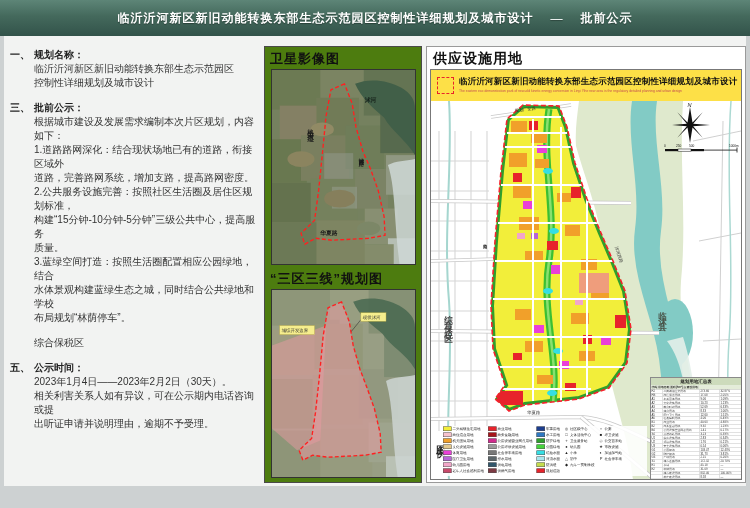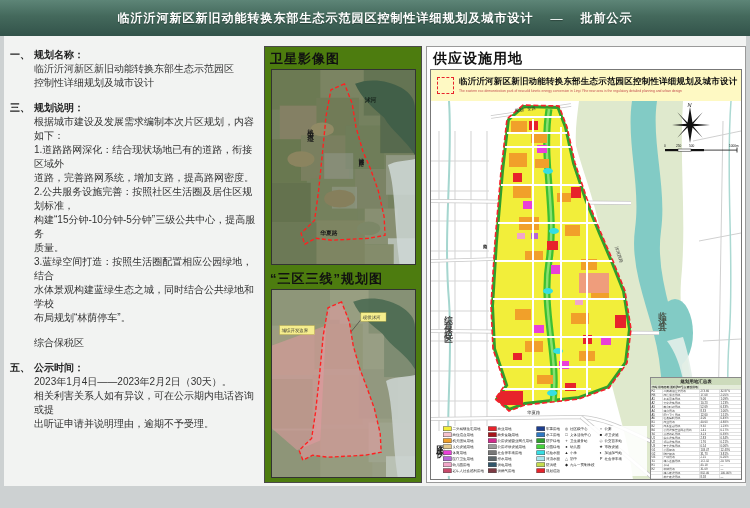--- a/index.html
+++ b/index.html
@@ -20,21 +20,21 @@
   .mid{position:absolute;left:260px;top:10px;width:158px;height:437px;background:#4d7c0f;border:1px solid #4a4a4a;box-sizing:border-box;}
   .mid h3{margin:0;padding:3px 5px 2px;font-size:13px;color:#111;letter-spacing:1px;}
   .sat{position:absolute;left:6px;width:145px;border:1px solid #333;box-sizing:border-box;}
   .sat svg{display:block;width:100%;height:100%;}
   #sat1{top:22px;height:196px;}
   #h3b{position:absolute;top:220px;left:0;}
   #sat2{top:242px;height:189px;}
   
   .sheet{position:absolute;left:422px;top:10px;width:320px;height:437px;background:#fff;border:1px solid #9a9a9a;box-sizing:border-box;}
   .sheet h3{margin:0;padding:3px 6px 2px;font-size:14px;font-weight:bold;color:#111;letter-spacing:1px;}
-  .map-frame{position:absolute;left:3px;top:22px;width:312px;height:411px;border:1px solid #777;box-sizing:border-box;background:#fef9c3;overflow:hidden;}
+  .map-frame{position:absolute;left:3px;top:22px;width:312px;height:411px;border:1px solid #777;box-sizing:border-box;background:#fde047;overflow:hidden;}
   .mt-row{position:absolute;left:0;top:0;width:100%;height:32px;}
   .mt-box{position:absolute;left:6px;top:7px;width:15px;height:15px;border:1.6px dashed #e8232b;}
   .mt-title{position:absolute;left:28px;top:6px;font-size:8.5px;font-weight:bold;color:#111;white-space:nowrap;letter-spacing:.2px;}
   .mt-sub{position:absolute;left:28px;top:19px;font-size:3.4px;color:#c45050;white-space:nowrap;}
   .map-svg{position:absolute;left:0;top:31px;width:310px;height:379px;}
   
   .vlab{position:absolute;writing-mode:vertical-rl;text-orientation:upright;color:#3d3d3d;font-weight:bold;}
   #lab-bond{left:12px;top:238px;font-size:8.5px;letter-spacing:5px;color:#444;}
   #lab-county{left:226px;top:234px;font-size:8.5px;letter-spacing:6px;color:#4a554a;}
   #lab-legend{left:3px;top:368px;font-size:9.5px;letter-spacing:4px;color:#222;}
@@ -72,21 +72,21 @@
 
     <div class="left-col">
 
         <div class="section">
           <div class="sec-head"><span class="sec-num">一、</span><span class="sec-title">规划名称：</span></div>
           <div class="sec-body">临沂沂河新区新旧动能转换东部生态示范园区<br>控制性详细规划及城市设计</div>
         </div>
 
 
         <div class="section">
-          <div class="sec-head"><span class="sec-num">三、</span><span class="sec-title">规划说明：</span></div>
+          <div class="sec-head"><span class="sec-num">三、</span><span class="sec-title">批前公示：</span></div>
           <div class="sec-body">根据城市建设及发展需求编制本次片区规划，内容如下：<br>1.道路路网深化：结合现状场地已有的道路，衔接区域外<br>道路，完善路网系统，增加支路，提高路网密度。<br>2.公共服务设施完善：按照社区生活圈及居住区规划标准，<br>构建“15分钟-10分钟-5分钟”三级公共中心，提高服务<br>质量。<br>3.蓝绿空间打造：按照生活圈配置相应公园绿地，结合<br>水体景观构建蓝绿生态之城，同时结合公共绿地和学校<br>布局规划“林荫停车”。</div>
         </div>
 
         <div class="section">
           <div class="sec-body">综合保税区</div>
         </div>
 
         <div class="section">
           <div class="sec-head"><span class="sec-num">五、</span><span class="sec-title">公示时间：</span></div>
           <div class="sec-body">2023年1月4日——2023年2月2日（30天）。<br>相关利害关系人如有异议，可在公示期内电话咨询或提<br>出听证申请并说明理由，逾期不予受理。</div>

